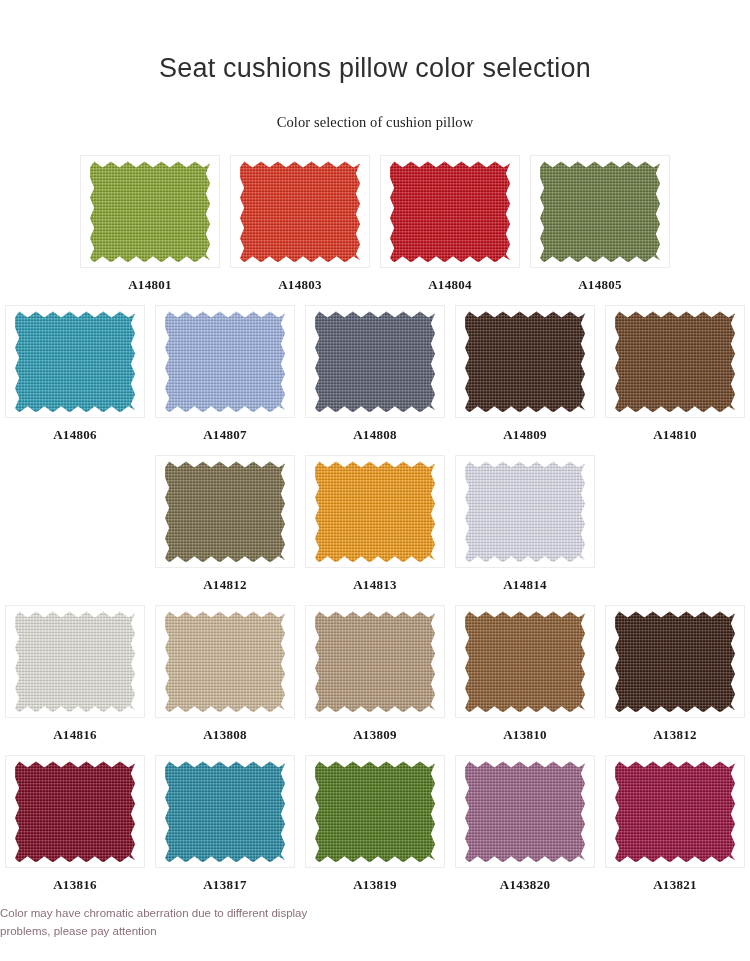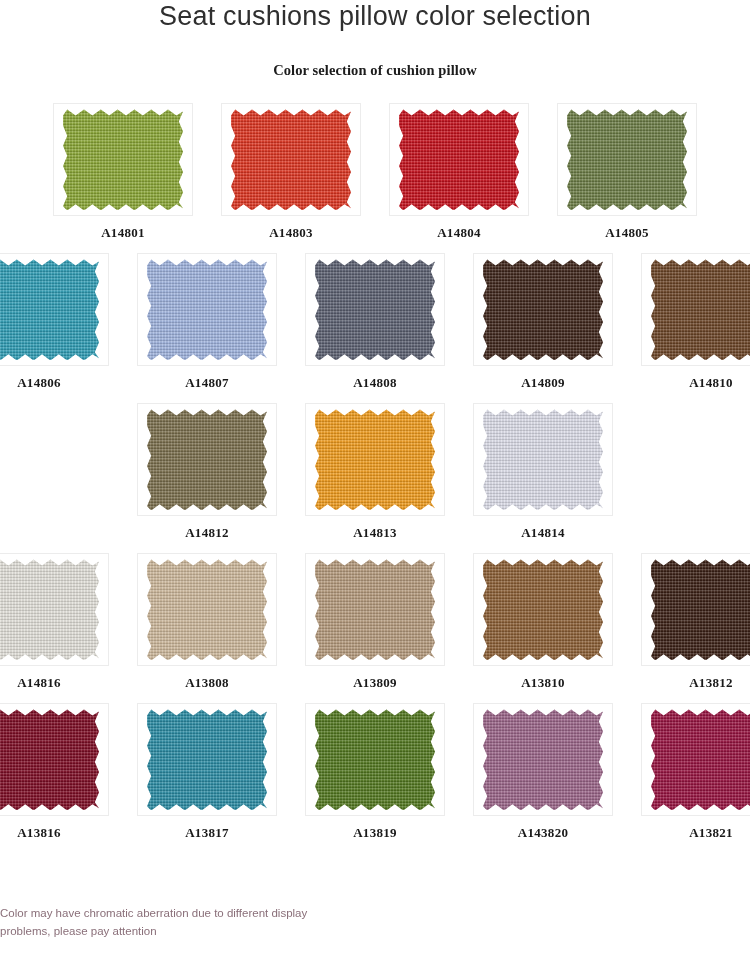--- a/index.html
+++ b/index.html
@@ -21,28 +21,29 @@
   }
 
   
   .page-title {
     text-align: center;
     font-family: "Liberation Sans", sans-serif;
     font-size: 27px;
     font-weight: 400;
     color: #2f2f2f;
     letter-spacing: 0.2px;
+    padding-top: 52px;
     line-height: 1.2;
   }
 
   .page-subtitle {
     text-align: center;
     font-family: "Liberation Serif", serif;
     font-size: 14.5px;
-    font-weight: 700;
+    font-weight: 400;
     color: #1c1c1c;
     padding-top: 30px;
     letter-spacing: 0.1px;
   }
 
   
   .swatch-grid {
     margin: 0 auto;
     padding-top: 24px;
     width: 750px;
@@ -50,21 +51,21 @@
 
   .swatch-row {
     display: flex;
     justify-content: center;
     gap: 0px;
     height: 150px;
   }
 
   .swatch-cell {
     width: 140px;
-    margin: 0 14px;
+    margin: 0 5px;
     display: flex;
     flex-direction: column;
     align-items: center;
   }
 
   .swatch-frame {
     width: 140px;
     height: 113px;
     border: 1px solid #ececec;
     background: #ffffff;

